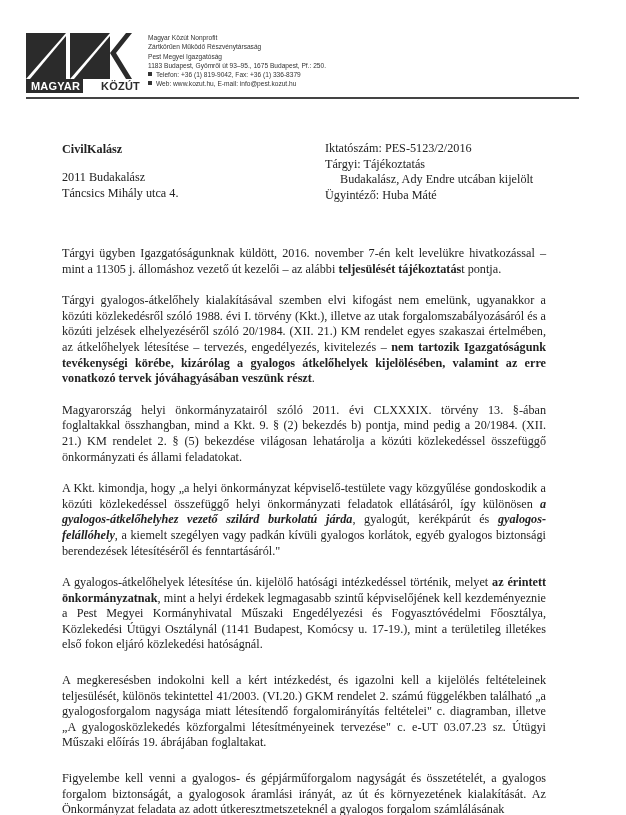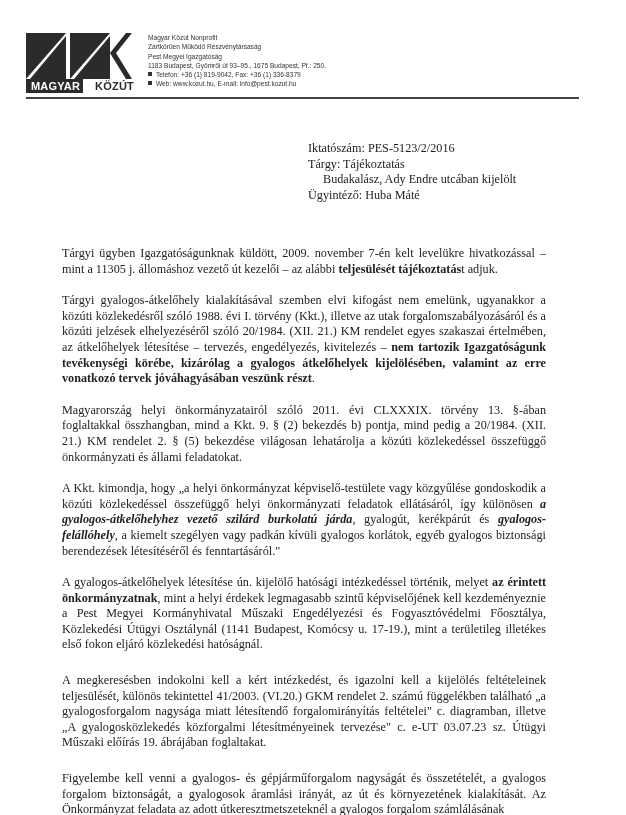--- a/index.html
+++ b/index.html
@@ -5,30 +5,30 @@
   html, body { margin: 0; padding: 0; background: #ffffff; }
   body { width: 626px; height: 815px; overflow: hidden; position: relative;
          font-family: "Liberation Serif", "DejaVu Serif", serif; color: #222; }
   .page { position: absolute; left: 0; top: 0; width: 626px; height: 702px; background: #fff; }
 
   
   .logo { position: absolute; left: 26px; top: 33px; width: 106px; height: 60px; }
   .logo-bar { position: absolute; left: 0; top: 46px; height: 14px; display: flex; align-items: center;
               font-family: "Liberation Sans", "DejaVu Sans", sans-serif; font-weight: bold; font-size: 11px; letter-spacing: 0.2px; }
   .logo-bar .dark { background: #2b2b2b; color: #fff; padding: 0 3px 0 5px; height: 14px; line-height: 14px; }
-  .logo-bar .light { color: #2b2b2b; padding-left: 12px; height: 14px; line-height: 14px; }
+  .logo-bar .light { color: #2b2b2b; padding-left: 18px; height: 14px; line-height: 14px; }
   .org { position: absolute; left: 148px; top: 33px; font-family: "Liberation Sans", "DejaVu Sans", sans-serif;
          font-size: 6.6px; line-height: 9.3px; color: #333; }
   .org .sq { display: inline-block; width: 4px; height: 4px; background: #333; margin-right: 4px; vertical-align: 1px; }
   .rule { position: absolute; left: 26px; top: 97px; width: 553px; height: 2px; background: #444; }
 
   
   .addr { position: absolute; left: 62px; top: 141px; font-size: 12.2px; line-height: 16px; }
   .addr .name { font-weight: bold; margin-bottom: 12px; }
-  .ref { position: absolute; left: 308px; top: 141px; font-size: 12.2px; line-height: 15.6px; }
+  .ref { position: absolute; left: 325px; top: 141px; font-size: 12.2px; line-height: 15.6px; }
   .ref .indent { padding-left: 15px; text-align: right; }
 
   
   .body { position: absolute; left: 62px; top: 246px; width: 484px; font-size: 12.2px; line-height: 15.6px; }
   .body p { margin: 0 0 16px 0; text-align: justify; }
   .body p.tight { margin-bottom: 0; margin-top: 20px; }
   .body .b { font-weight: bold; }
   .body .i { }
   .body .bi { font-weight: bold; font-style: italic; }
 </style>
@@ -55,30 +55,35 @@
     <div>Magyar Közút Nonprofit</div>
     <div>Zártkörűen Működő Részvénytársaság</div>
     <div>Pest Megyei Igazgatóság</div>
     <div>1183 Budapest, Gyömrői út 93–95., 1675 Budapest, Pf.: 250.</div>
     <div><span class="sq"></span><span>Telefon: +36 (1) 819-9042, Fax: +36 (1) 336-8379</span></div>
     <div><span class="sq"></span><span>Web: www.kozut.hu, E-mail: info@pest.kozut.hu</span></div>
   </div>
 
   <div class="rule"></div>
 
+  <div class="addr">
+    <div class="name">CivilKalász</div>
+    <div>2011 Budakalász</div>
+    <div>Táncsics Mihály utca 4.</div>
+  </div>
 
   <div class="ref">
     <div>Iktatószám: PES-5123/2/2016</div>
-    <div>Tárgy: Tájékoztatás</div>
+    <div>Tárgyi: Tájékoztatás</div>
     <div class="indent">Budakalász, Ady Endre utcában kijelölt</div>
     <div>Ügyintéző: Huba Máté</div>
   </div>
 
   <div class="body">
-    <p><span>Tárgyi ügyben Igazgatóságunknak küldött, 2009. november 7-én kelt levelükre hivatkozással – mint a 11305 j. állomáshoz vezető út kezelői – az alábbi </span><span class="b">teljesülését tájékoztatás</span><span>t adjuk.</span></p>
+    <p><span>Tárgyi ügyben Igazgatóságunknak küldött, 2016. november 7-én kelt levelükre hivatkozással – mint a 11305 j. állomáshoz vezető út kezelői – az alábbi </span><span class="b">teljesülését tájékoztatás</span><span>t pontja.</span></p>
     <p><span>Tárgyi gyalogos-átkelőhely kialakításával szemben elvi kifogást nem emelünk, ugyanakkor a közúti közlekedésről szóló 1988. évi I. törvény (Kkt.), illetve az utak forgalomszabályozásáról és a közúti jelzések elhelyezéséről szóló 20/1984. (XII. 21.) KM rendelet egyes szakaszai értelmében, az átkelőhelyek létesítése – tervezés, engedélyezés, kivitelezés – </span><span class="b">nem tartozik Igazgatóságunk tevékenységi körébe, kizárólag a gyalogos átkelőhelyek kijelölésében, valamint az erre vonatkozó tervek jóváhagyásában veszünk részt</span><span>.</span></p>
     <p><span>Magyarország helyi önkormányzatairól szóló 2011. évi CLXXXIX. törvény 13. §-ában foglaltakkal összhangban, mind a Kkt. 9. § (2) bekezdés b) pontja, mind pedig a 20/1984. (XII. 21.) KM rendelet 2. § (5) bekezdése világosan lehatárolja a közúti közlekedéssel összefüggő önkormányzati és állami feladatokat.</span></p>
     <p><span>A Kkt. kimondja, hogy </span><span class="i">„a helyi önkormányzat képviselő-testülete vagy közgyűlése gondoskodik a közúti közlekedéssel összefüggő helyi önkormányzati feladatok ellátásáról, így különösen </span><span class="bi">a gyalogos-átkelőhelyhez vezető szilárd burkolatú járda</span><span class="i">, gyalogút, kerékpárút és </span><span class="bi">gyalogos-felállóhely</span><span class="i">, a kiemelt szegélyen vagy padkán kívüli gyalogos korlátok, egyéb gyalogos biztonsági berendezések létesítéséről és fenntartásáról."</span></p>
     <p><span>A gyalogos-átkelőhelyek létesítése ún. kijelölő hatósági intézkedéssel történik, melyet </span><span class="b">az érintett önkormányzatnak</span><span>, mint a helyi érdekek legmagasabb szintű képviselőjének kell kezdeményeznie a Pest Megyei Kormányhivatal Műszaki Engedélyezési és Fogyasztóvédelmi Főosztálya, Közlekedési Útügyi Osztálynál (1141 Budapest, Komócsy u. 17-19.), mint a területileg illetékes első fokon eljáró közlekedési hatóságnál.</span></p>
     <p class="tight"><span>A megkeresésben indokolni kell a kért intézkedést, és igazolni kell a kijelölés feltételeinek teljesülését, különös tekintettel 41/2003. (VI.20.) GKM rendelet 2. számú függelékben található </span><span class="i">„a gyalogosforgalom nagysága miatt létesítendő forgalomirányítás feltételei"</span><span> c. diagramban, illetve </span><span class="i">„A gyalogosközlekedés közforgalmi létesítményeinek tervezése"</span><span> c. e-UT 03.07.23 sz. Útügyi Műszaki előírás 19. ábrájában foglaltakat.</span></p>
     <p class="tight"><span>Figyelembe kell venni a gyalogos- és gépjárműforgalom nagyságát és összetételét, a gyalogos forgalom biztonságát, a gyalogosok áramlási irányát, az út és környezetének kialakítását. Az Önkormányzat feladata az adott útkeresztmetszeteknél a gyalogos forgalom számlálásának</span></p>
   </div>
 </div>
 
 </body></html>

